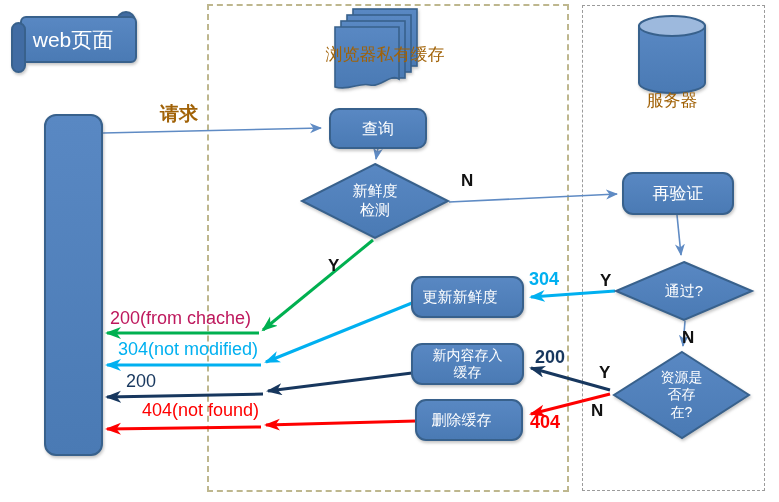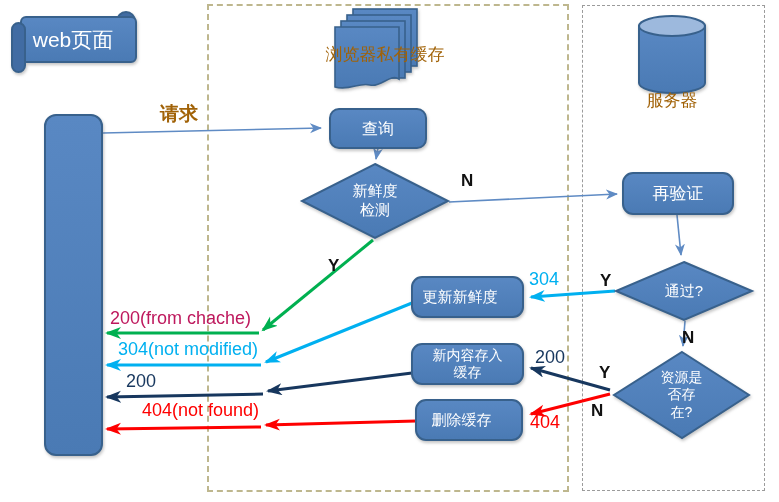--- a/index.html
+++ b/index.html
@@ -19,21 +19,21 @@
   }
   .black{color:#a16207;}
   .green{color:#be185d;}
   .cyan{color:#00b0f0;}
   .navy{color:#17375e;}
   .red{color:#fe0000;}
   .t17{font-size:17px;}
   .t18{font-size:18px;}
   .t19{font-size:19px;font-weight:bold;}
   .yn{font-size:17px;font-weight:bold;color:#111;}
-  .code{font-weight:normal;text-align:right;}
+  .code{font-weight:bold;text-align:right;}
 </style>
 </head>
 <body>
 
 <div id="stage">
 
   <div class="region" id="cache-region"></div>
   <div class="region" id="server-region"></div>
 
   <svg width="779" height="502" viewBox="0 0 779 502">

